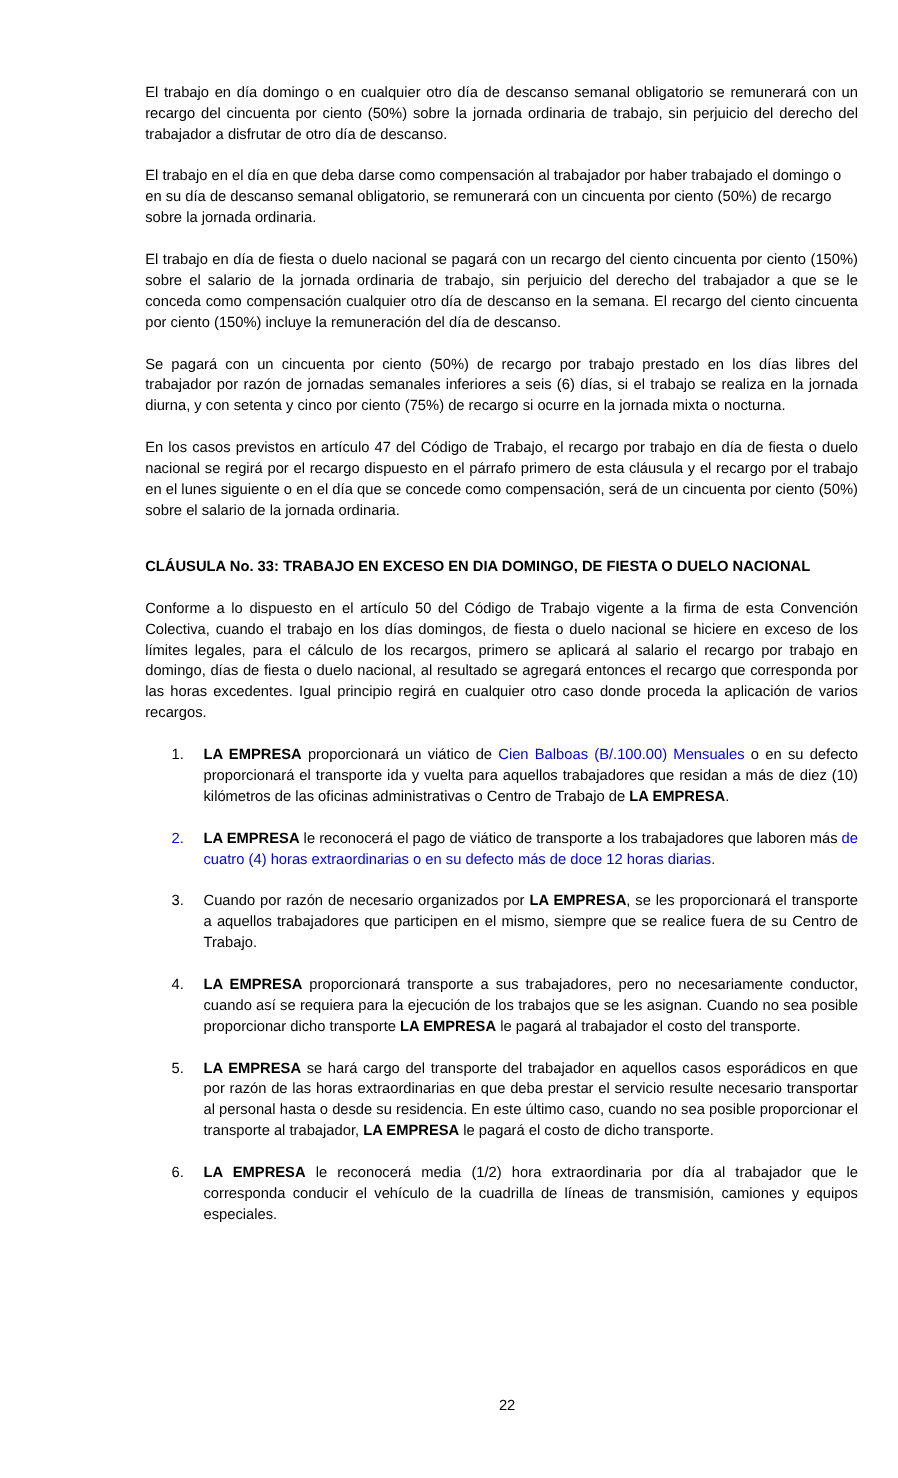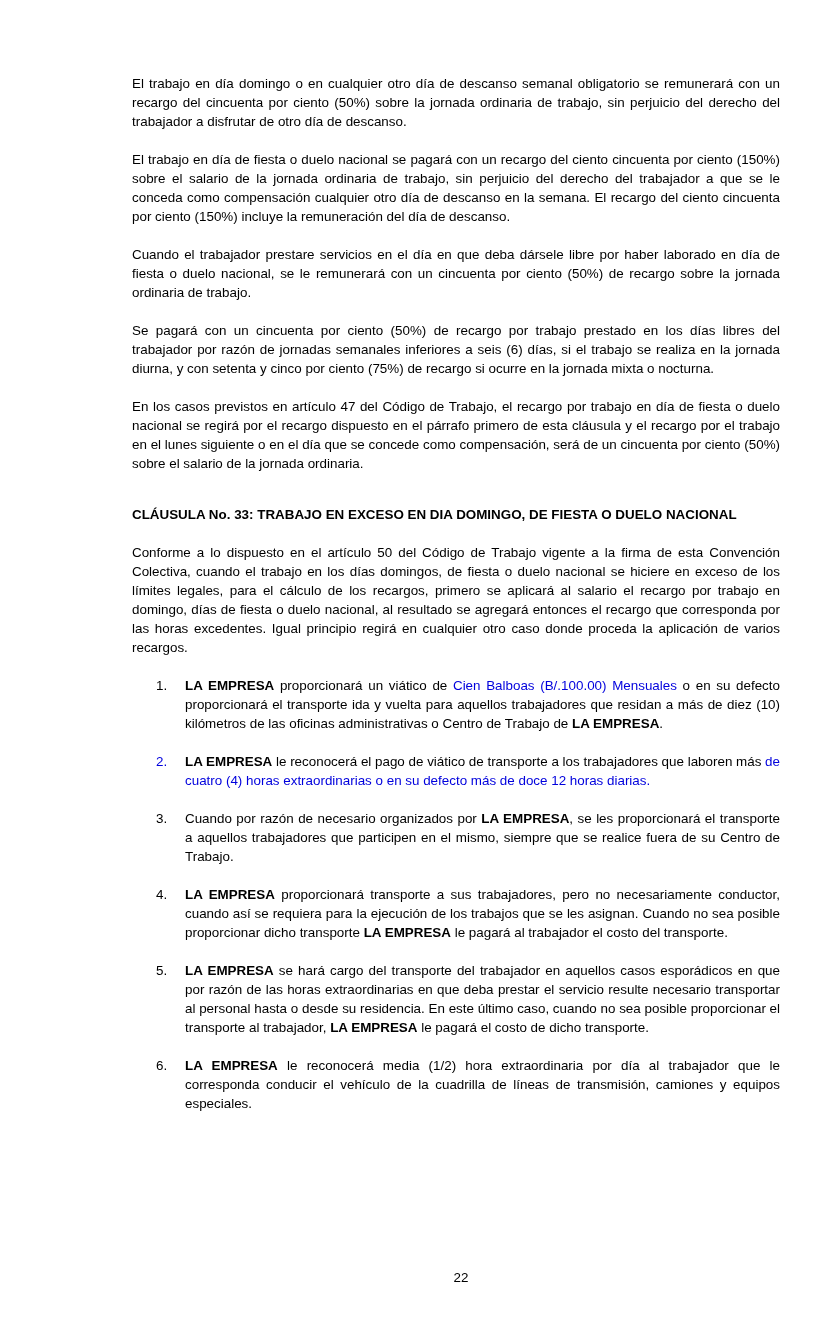--- a/index.html
+++ b/index.html
@@ -59,23 +59,23 @@
     line-height: 19px;
   }
 </style>
 </head>
 <body>
 
 <div class="page">
   <div class="content">
 
     <p class="doc-par">El trabajo en día domingo o en cualquier otro día de descanso semanal obligatorio se remunerará con un recargo del cincuenta por ciento (50%) sobre la jornada ordinaria de trabajo, sin perjuicio del derecho del trabajador a disfrutar de otro día de descanso.</p>
+    <p class="doc-par left-align">El trabajo en el día en que deba darse como compensación al trabajador por haber trabajado el domingo o en su día de descanso semanal obligatorio, se remunerará con un cincuenta por ciento (50%) de recargo sobre la jornada ordinaria.</p>
 
     <p class="doc-par">El trabajo en día de fiesta o duelo nacional se pagará con un recargo del ciento cincuenta por ciento (150%) sobre el salario de la jornada ordinaria de trabajo, sin perjuicio del derecho del trabajador a que se le conceda como compensación cualquier otro día de descanso en la semana. El recargo del ciento cincuenta por ciento (150%) incluye la remuneración del día de descanso.</p>
-    <p class="doc-par">Cuando el trabajador prestare servicios en el día en que deba dársele libre por haber laborado en día de fiesta o duelo nacional, se le remunerará con un cincuenta por ciento (50%) de recargo sobre la jornada ordinaria de trabajo.</p>
     <p class="doc-par">Se pagará con un cincuenta por ciento (50%) de recargo por trabajo prestado en los días libres del trabajador por razón de jornadas semanales inferiores a seis (6) días, si el trabajo se realiza en la jornada diurna, y con setenta y cinco por ciento (75%) de recargo si ocurre en la jornada mixta o nocturna.</p>
     <p class="doc-par">En los casos previstos en artículo 47 del Código de Trabajo, el recargo por trabajo en día de fiesta o duelo nacional se regirá por el recargo dispuesto en el párrafo primero de esta cláusula y el recargo por el trabajo en el lunes siguiente o en el día que se concede como compensación, será de un cincuenta por ciento (50%) sobre el salario de la jornada ordinaria.</p>
 
     <h2 class="clause-heading">CLÁUSULA No. 33: TRABAJO EN EXCESO EN DIA DOMINGO, DE FIESTA O DUELO NACIONAL</h2>
     <p class="doc-par">Conforme a lo dispuesto en el artículo 50 del Código de Trabajo vigente a la firma de esta Convención Colectiva, cuando el trabajo en los días domingos, de fiesta o duelo nacional se hiciere en exceso de los límites legales, para el cálculo de los recargos, primero se aplicará al salario el recargo por trabajo en domingo, días de fiesta o duelo nacional, al resultado se agregará entonces el recargo que corresponda por las horas excedentes. Igual principio regirá en cualquier otro caso donde proceda la aplicación de varios recargos.</p>
 
 
     <div class="num-item">
       <span class="num">1.</span>
       <div class="txt"><b>LA EMPRESA</b><span> proporcionará un viático de </span><span class="blue">Cien Balboas (B/.100.00) Mensuales</span><span> o en su defecto proporcionará el transporte ida y vuelta para aquellos trabajadores que residan a más de diez (10) kilómetros de las oficinas administrativas o Centro de Trabajo de </span><b>LA EMPRESA</b><span>.</span></div>

